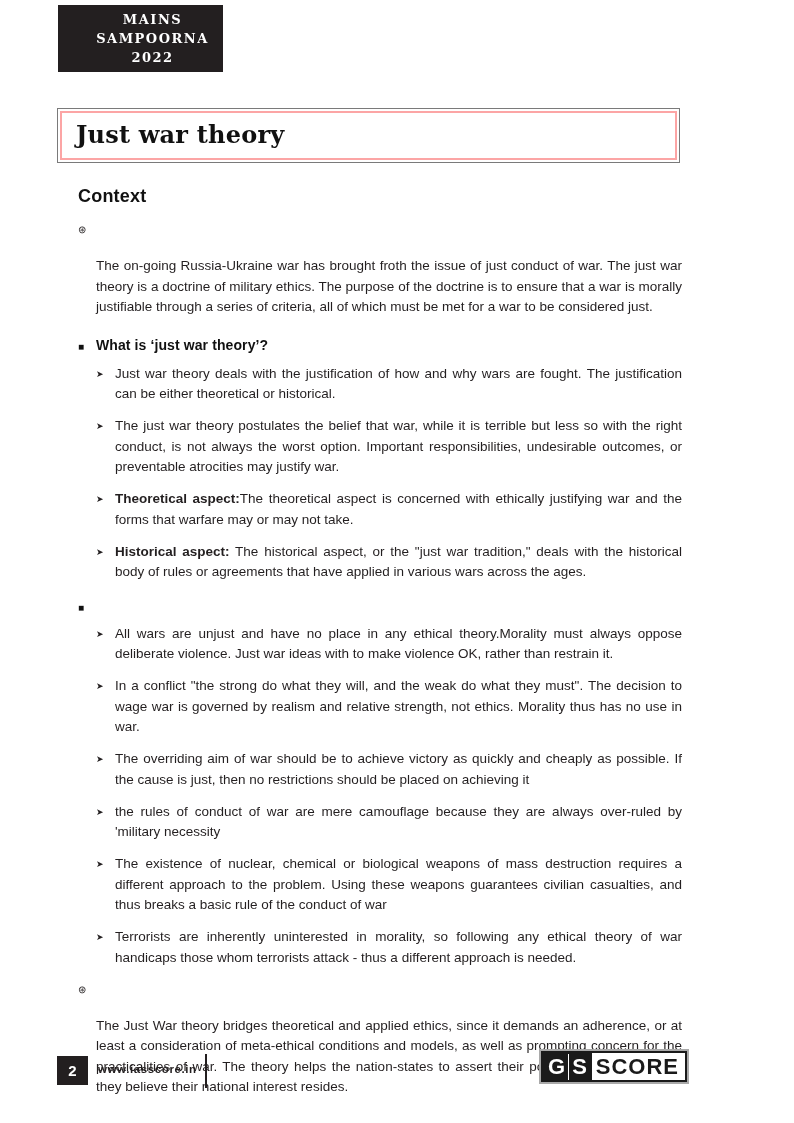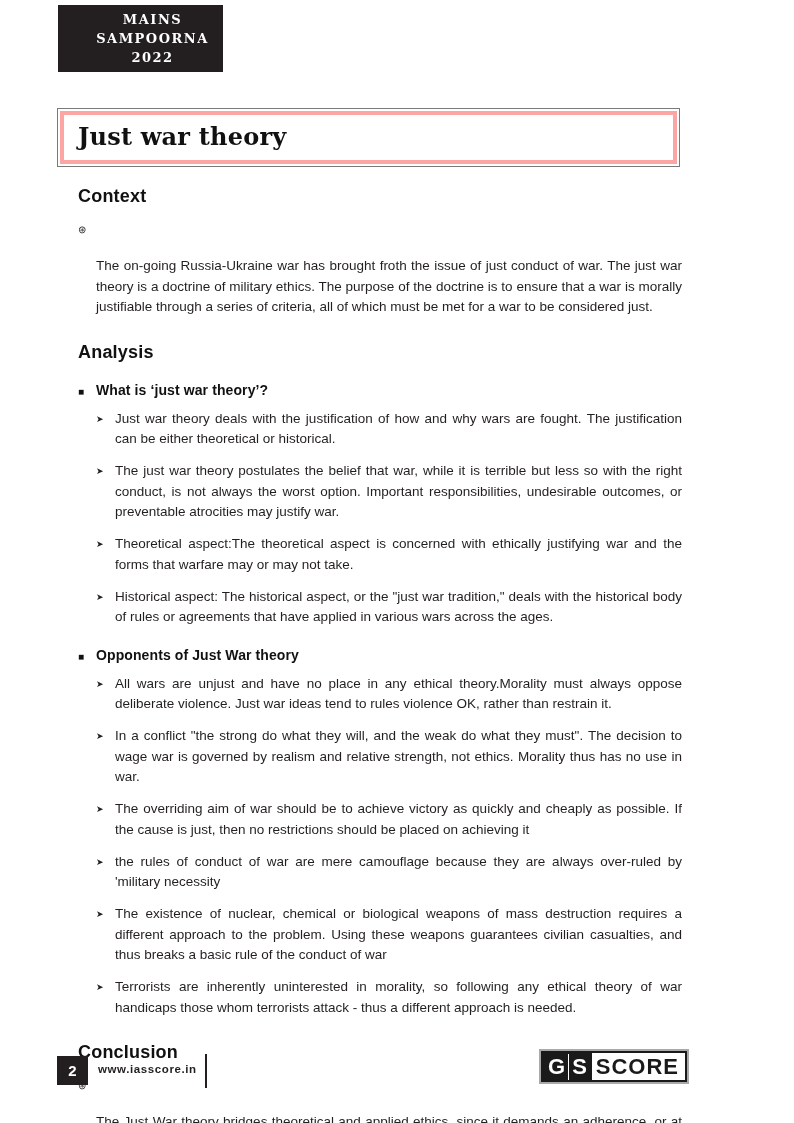--- a/index.html
+++ b/index.html
@@ -16,21 +16,21 @@
     display:flex; flex-direction:column; align-items:center; justify-content:center;
     font-family:"DejaVu Serif", serif; font-weight:bold;
     font-size:13px; letter-spacing:1.5px; line-height:19px; text-align:center;padding-left:24px;
   }
   
   .titlebox {
     position:absolute; left:57px; top:108px; width:623px;
     border:1px solid #7a7a7a; padding:2px; background:#fff;
   }
   .titlebox .inner {
-    border:4px solid #fca5a5; padding:7px 14px 9px 14px;
+    border:2px solid #fca5a5; padding:7px 14px 9px 14px;
   }
   .titlebox h1 {
     font-family:"DejaVu Serif", serif; font-weight:bold;
     font-size:24px; color:#111; letter-spacing:0.2px;
   }
   
   .content { position:absolute; left:78px; top:186px; width:604px; }
   h2.heading {
     font-size:18px; font-weight:bold; color:#111;
     margin:24px 0 13px 0; letter-spacing:0.2px;
@@ -45,21 +45,21 @@
   
   .sech { display:flex; align-items:baseline; margin:19px 0 11px 0; }
   .sech .sq { flex:none; width:18px; font-size:10px; color:#111; }
   .sech .t { font-size:14px; font-weight:bold; color:#111; letter-spacing:0.1px; }
   
   .b2 { display:flex; margin:0 0 11.5px 18px; }
   .b2 .glyph {
     flex:none; width:19px; font-size:9px; line-height:20.5px; color:#231f20;
   }
   .b2 p { flex:1; font-size:13.5px; line-height:20.5px; text-align:justify; }
-  .b2 p strong { font-weight:normal; }
+  .b2 p strong { font-weight:bold; }
   
   .pagenum {
     position:absolute; left:57px; top:1056px; width:31px; height:29px;
     background:#231f20; color:#fff; display:flex; align-items:center; justify-content:center;
     font-size:15px; font-weight:bold;
   }
   .site {
     position:absolute; left:98px; top:1063px;
     font-size:11.5px; font-weight:bold; letter-spacing:0.6px; color:#231f20;
   }
@@ -99,21 +99,20 @@
   </div>
 
   <div class="content">
 
     <h2 class="heading first">Context</h2>
     <div class="b1">
       <span class="glyph">⊛</span>
       <p>The on-going Russia-Ukraine war has brought froth the issue of just conduct of war. The just war theory is a doctrine of military ethics. The purpose of the doctrine is to ensure that a war is morally justifiable through a series of criteria, all of which must be met for a war to be considered just.</p>
     </div>
 
-    <h2 class="heading">Analysis</h2>
 
     <div class="sech">
       <span class="sq">■</span>
       <span class="t">What is ‘just war theory’?</span>
     </div>
 
     <div class="b2">
       <span class="glyph">➤</span>
       <p><strong></strong><span>Just war theory deals with the justification of how and why wars are fought. The justification can be either theoretical or historical.</span></p>
     </div>
@@ -125,26 +124,25 @@
       <span class="glyph">➤</span>
       <p><strong>Theoretical aspect:</strong><span>The theoretical aspect is concerned with ethically justifying war and the forms that warfare may or may not take.</span></p>
     </div>
     <div class="b2">
       <span class="glyph">➤</span>
       <p><strong>Historical aspect:</strong><span> The historical aspect, or the "just war tradition," deals with the historical body of rules or agreements that have applied in various wars across the ages.</span></p>
     </div>
 
     <div class="sech">
       <span class="sq">■</span>
-      <span class="t">Opponents of Just War theory</span>
     </div>
 
     <div class="b2">
       <span class="glyph">➤</span>
-      <p><strong></strong><span>All wars are unjust and have no place in any ethical theory.Morality must always oppose deliberate violence. Just war ideas tend to rules violence OK, rather than restrain it.</span></p>
+      <p><strong></strong><span>All wars are unjust and have no place in any ethical theory.Morality must always oppose deliberate violence. Just war ideas with to make violence OK, rather than restrain it.</span></p>
     </div>
     <div class="b2">
       <span class="glyph">➤</span>
       <p><strong></strong><span>In a conflict "the strong do what they will, and the weak do what they must". The decision to wage war is governed by realism and relative strength, not ethics. Morality thus has no use in war.</span></p>
     </div>
     <div class="b2">
       <span class="glyph">➤</span>
       <p><strong></strong><span>The overriding aim of war should be to achieve victory as quickly and cheaply as possible. If the cause is just, then no restrictions should be placed on achieving it</span></p>
     </div>
     <div class="b2">
@@ -153,21 +151,20 @@
     </div>
     <div class="b2">
       <span class="glyph">➤</span>
       <p><strong></strong><span>The existence of nuclear, chemical or biological weapons of mass destruction requires a different approach to the problem. Using these weapons guarantees civilian casualties, and thus breaks a basic rule of the conduct of war</span></p>
     </div>
     <div class="b2">
       <span class="glyph">➤</span>
       <p><strong></strong><span>Terrorists are inherently uninterested in morality, so following any ethical theory of war handicaps those whom terrorists attack - thus a different approach is needed.</span></p>
     </div>
 
-    <h2 class="heading">Conclusion</h2>
     <div class="b1">
       <span class="glyph">⊛</span>
       <p>The Just War theory bridges theoretical and applied ethics, since it demands an adherence, or at least a consideration of meta-ethical conditions and models, as well as prompting concern for the practicalities of war. The theory helps the nation-states to assert their power and control where they believe their national interest resides.</p>
     </div>
 
   </div>
 
   <div class="pagenum">2</div>
   <div class="site">www.iasscore.in</div>
   <div class="site-divider"></div>

